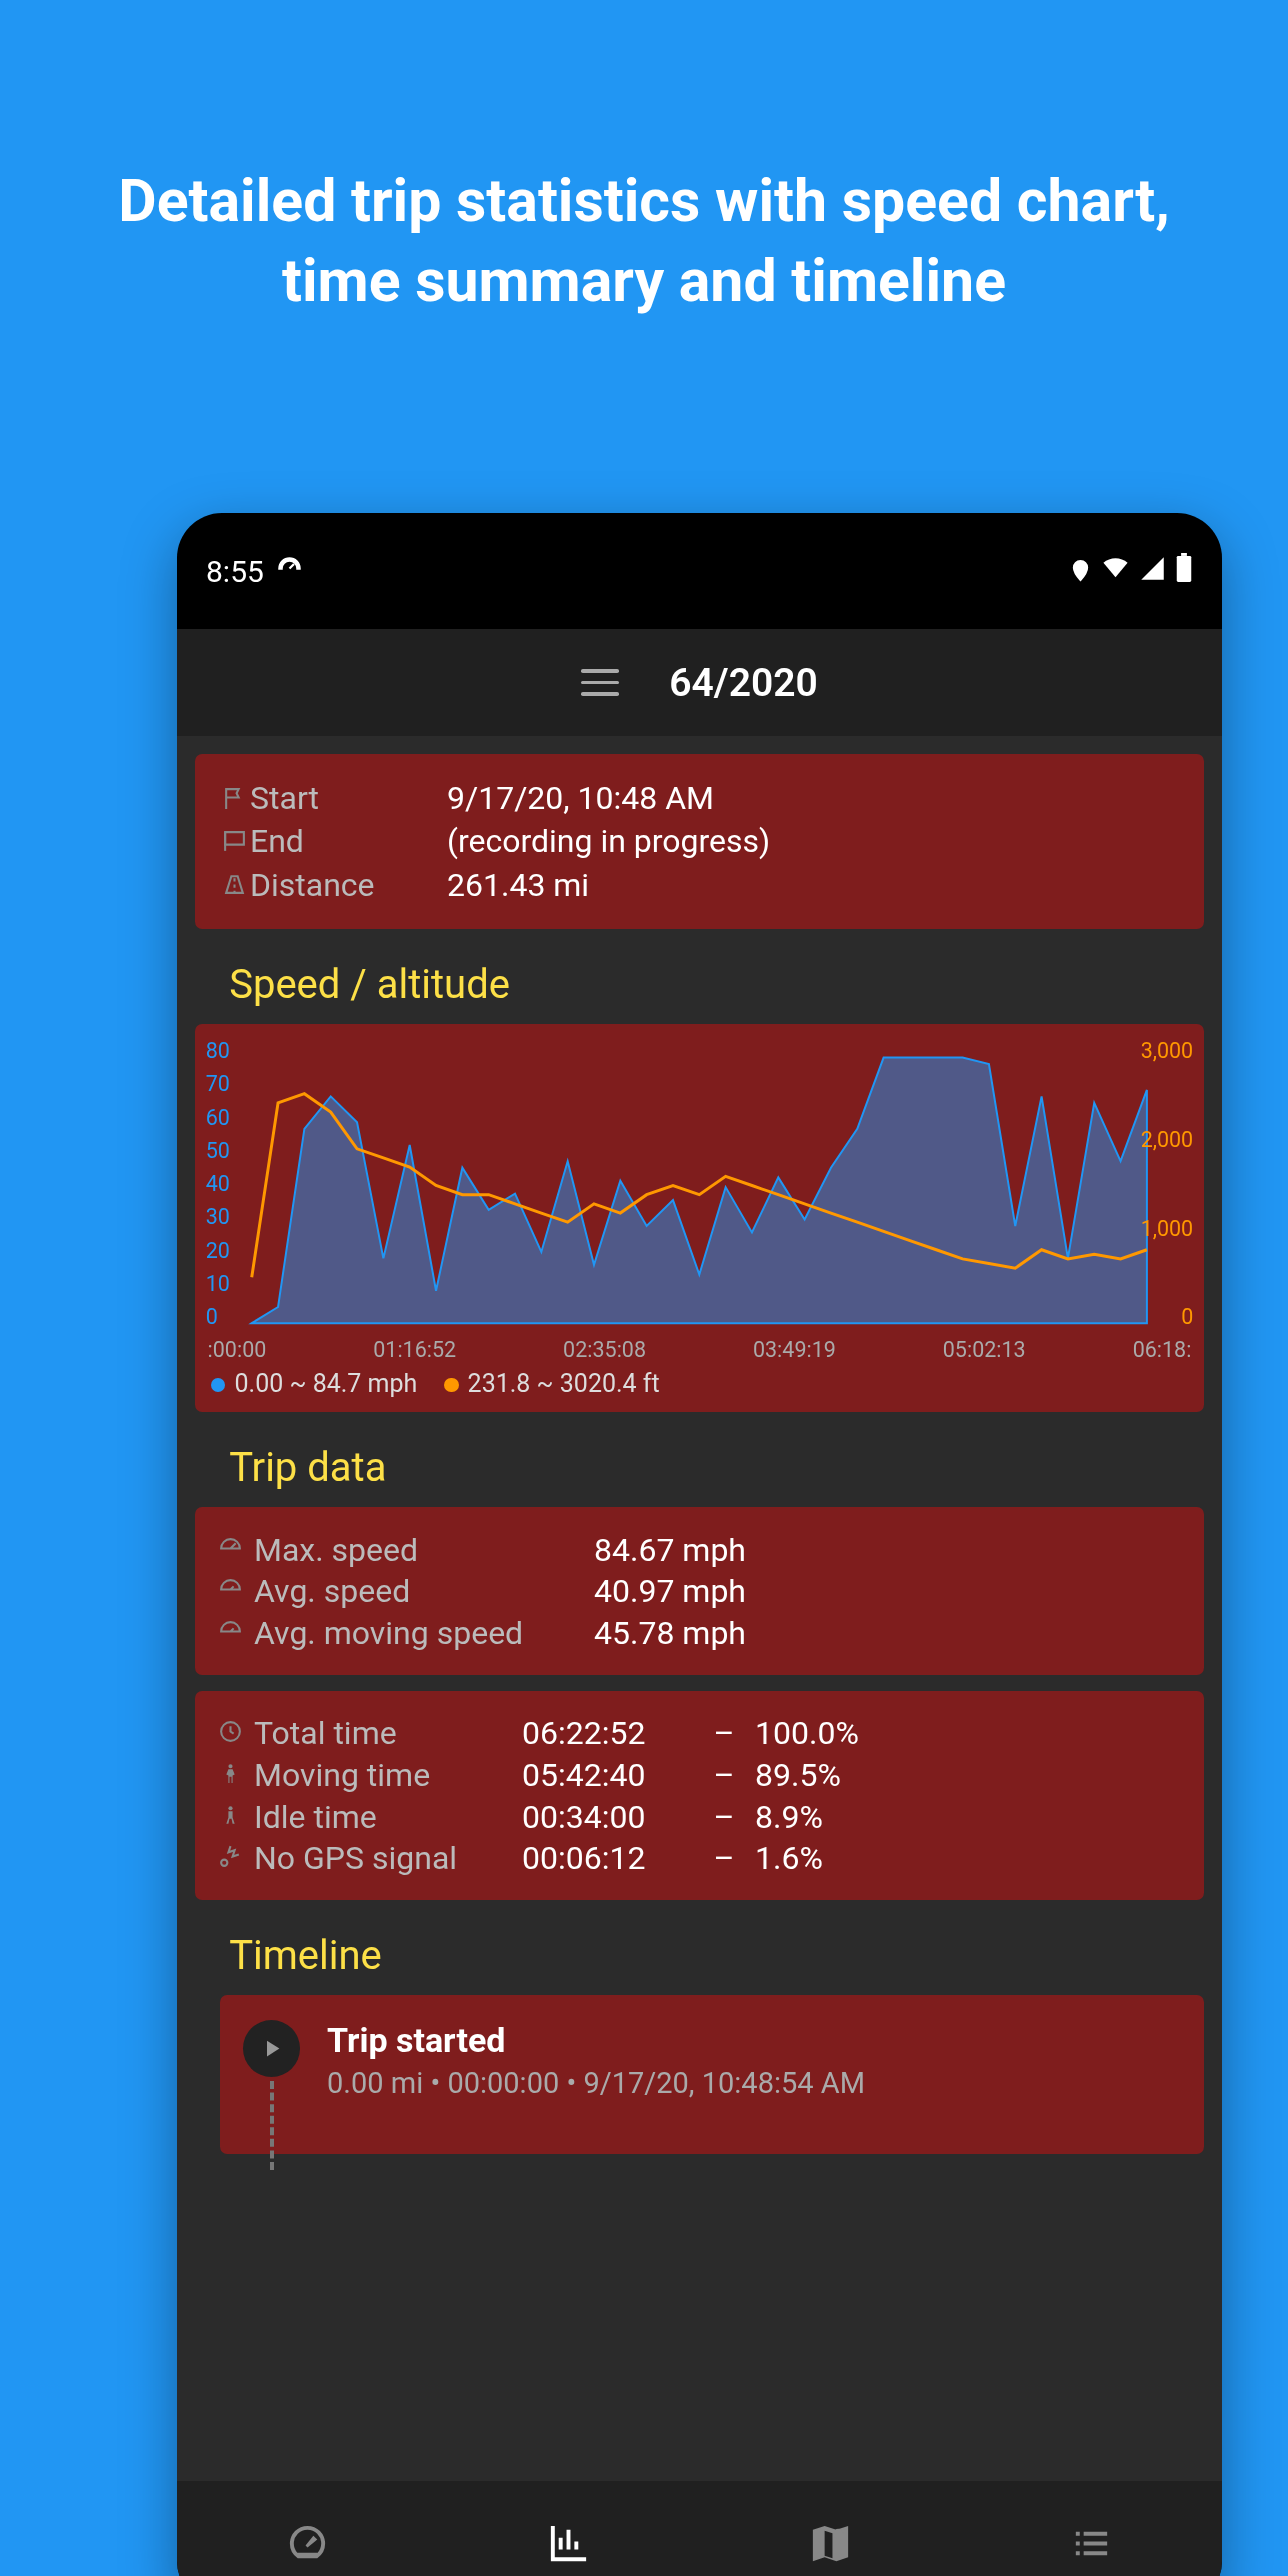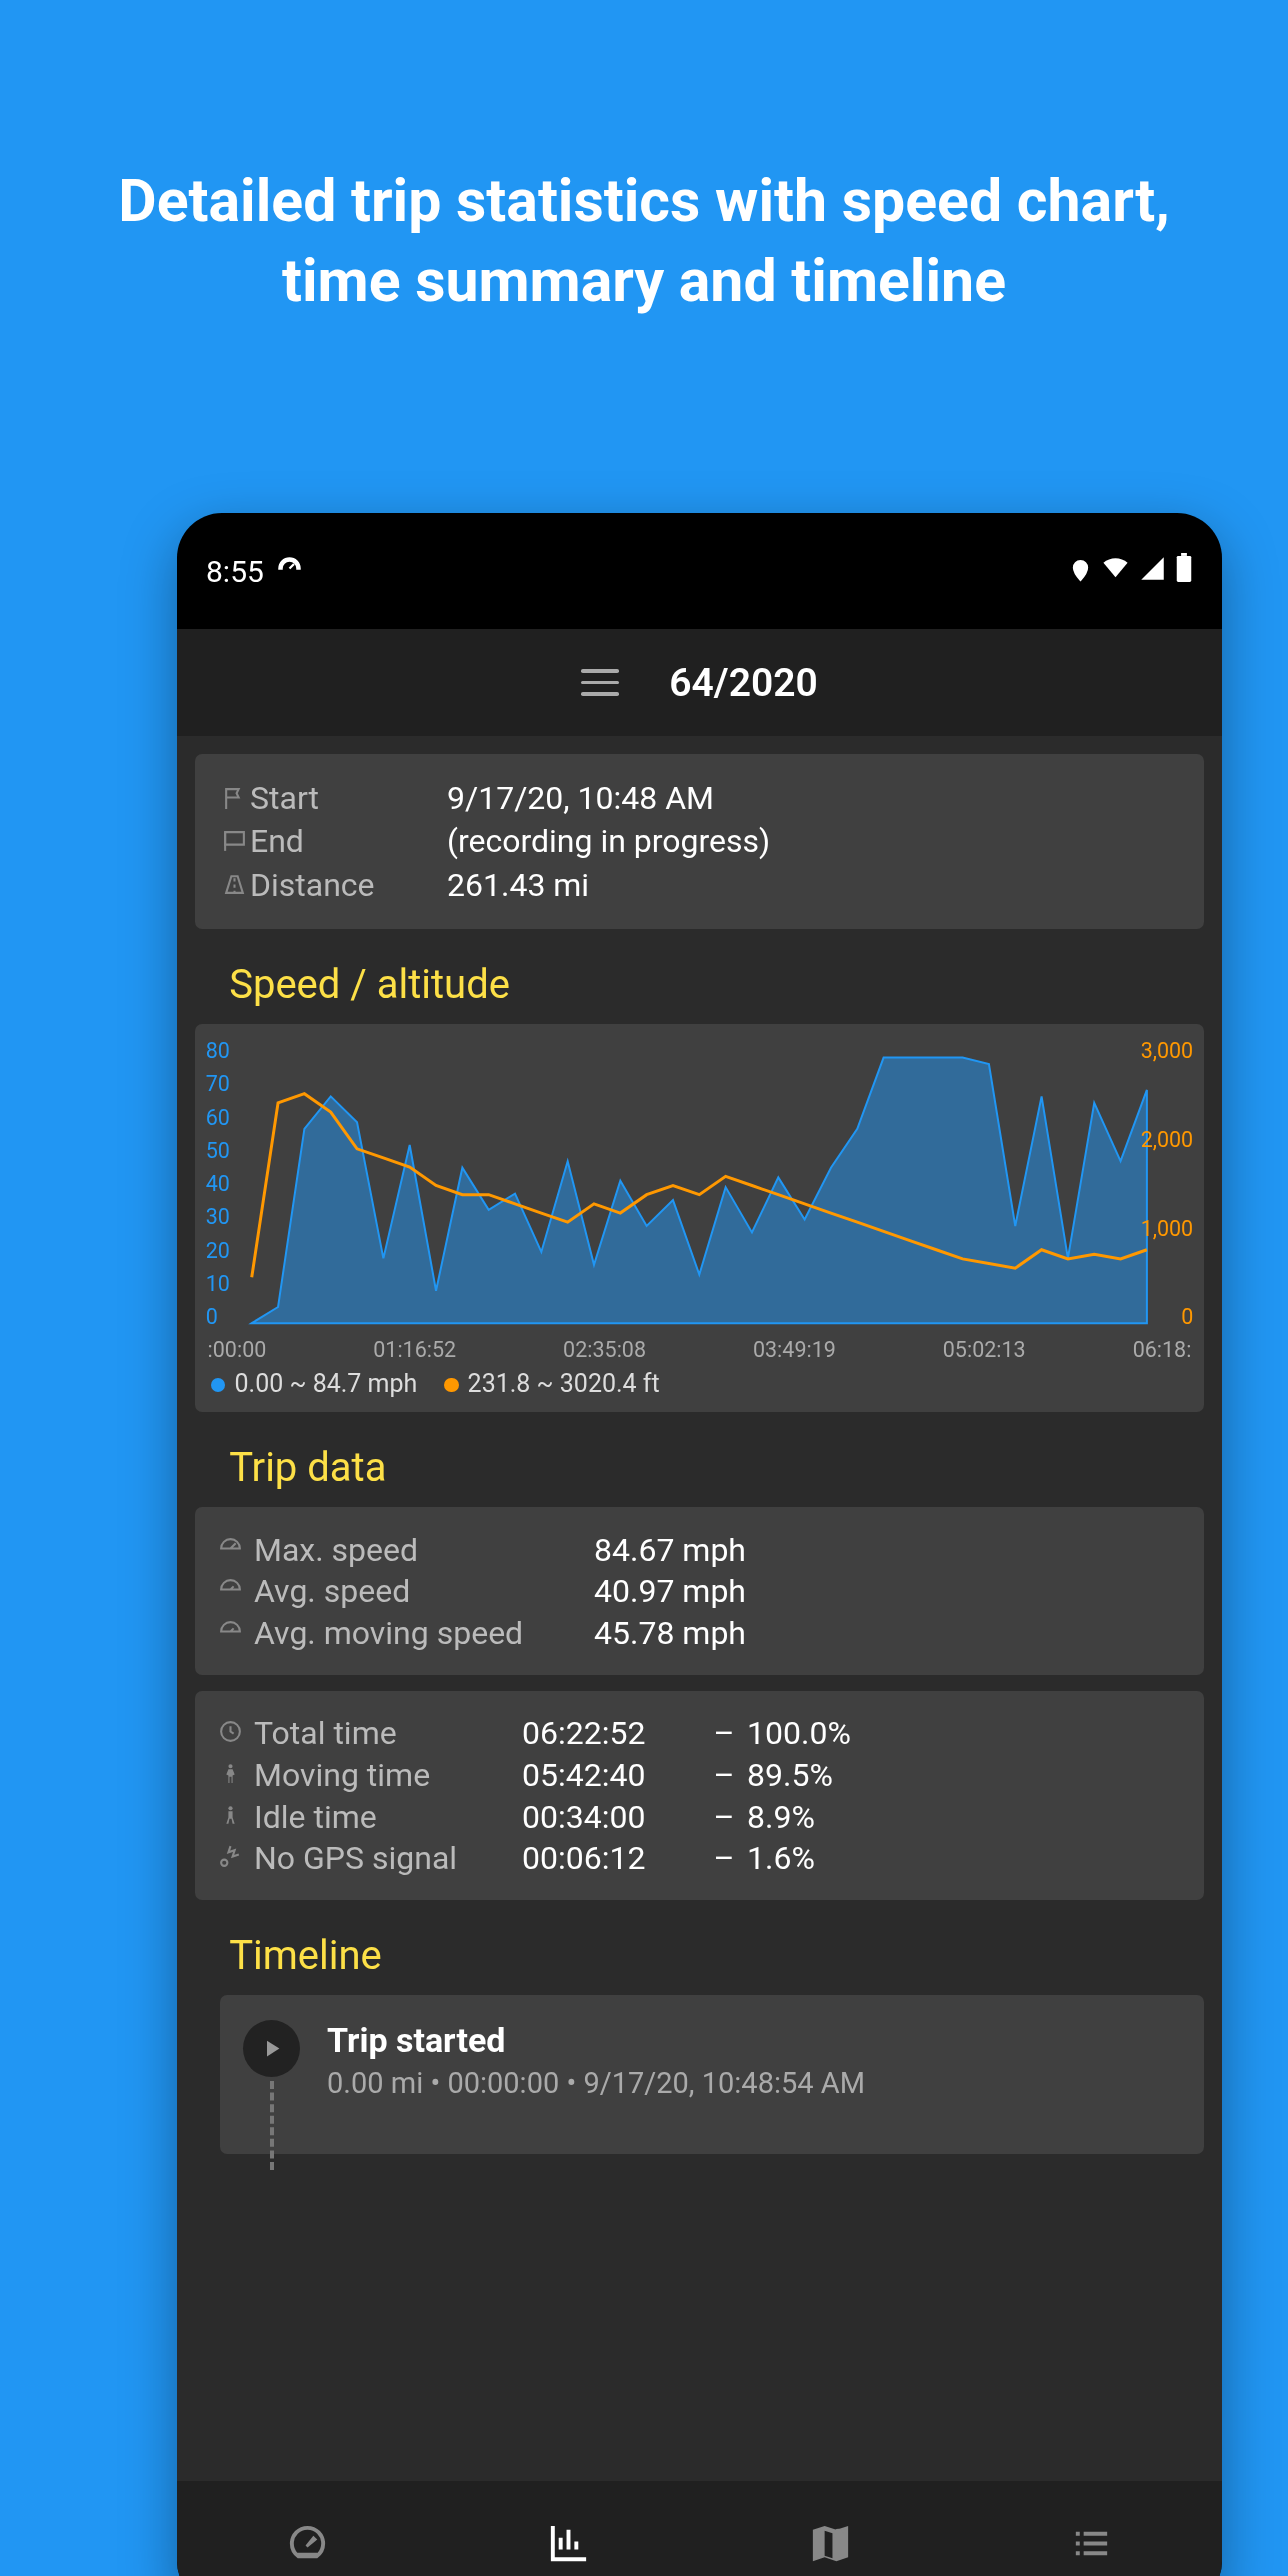--- a/index.html
+++ b/index.html
@@ -49,21 +49,21 @@
     align-items: center;
     padding: 0 36px;
     gap: 50px;
     justify-content: center;
   }
   .hamburger { width:38px; height:27px; display:flex; flex-direction:column; justify-content:space-between; cursor:pointer;}
   .hamburger span { height:3.6px; background:#aaa; border-radius:1.8px; }
   .app-title { color:#fff; font-size:39px; font-weight:600; }
   .content { background:#2b2b2b; height:calc(100% - 116px - 107px - 125px); overflow:hidden; padding:18px 18px 0; }
   .card {
-    background:#404040;
+    background:#7f1d1d;
     border-radius:7.2px;
     padding:19.7px 23px;
     margin-bottom:16px;
   }
   .row { display:flex; align-items:center; margin:5.4px 0; }
   .row .ico { width:32px; display:flex; align-items:center; justify-content:center; color:#888; }
   .row .lbl { width:197px; color:#bbb; font-size:32px; }
   .row .val { color:#fff; font-size:32px; }
   .section-title { color:#fde047; font-size:40px; padding:16px 7.2px 16px;margin-left:27px; }
   .chart-card { padding:14.3px 7.2px 10.7px; }
@@ -78,21 +78,21 @@
   .yaxis-right { right:3.6px; color:#ff9800; text-align:right;}
   .triprow { display:flex; align-items:center; margin:3.6px 0; }
   .triprow .ico { width:36px; color:#888; }
   .triprow .lbl { flex:0 0 340px; color:#bbb; font-size:32px; }
   .triprow .val { color:#fff; font-size:32px; }
   .timerow { display:flex; align-items:center; margin:3.6px 0; }
   .timerow .ico { width:36px; color:#888; }
   .timerow .lbl { flex:0 0 268px; color:#bbb; font-size:32px; }
   .timerow .time { flex:0 0 179px; color:#fff; font-size:32px; }
   .timerow .dash { color:#fff; font-size:32px; padding:0 12.5px; }
-  .timerow .pct { color:#fff; font-size:32px; }
+  .timerow .pct { color:#fff; font-size:32px;margin-left:8px; }
   .timeline-card { display:flex; gap:27px; align-items:flex-start; padding:25px 23px 54px; position:relative;margin-left:25px;}
   .timeline-badge { width:57px; height:57px; border-radius:50%; background:#222; display:flex; align-items:center; justify-content:center; color:#999; flex-shrink:0; }
   .timeline-line { position:absolute; left:50px; top:86px; width:0; height:89px; border-left:4.5px dashed #777;}
   .timeline-title { color:#fff; font-size:34px; font-weight:700; margin-bottom:5.4px;}
   .timeline-sub { color:#aaa; font-size:29px; }
   .bottom-nav {
     position:absolute; bottom:0; left:0; right:0; height:125px;
     background:#202020; display:flex; align-items:center; justify-content:space-around;
   }
   .nav-item { color:#888; cursor:pointer; display:flex; align-items:center; justify-content:center; width:72px; height:72px;}

